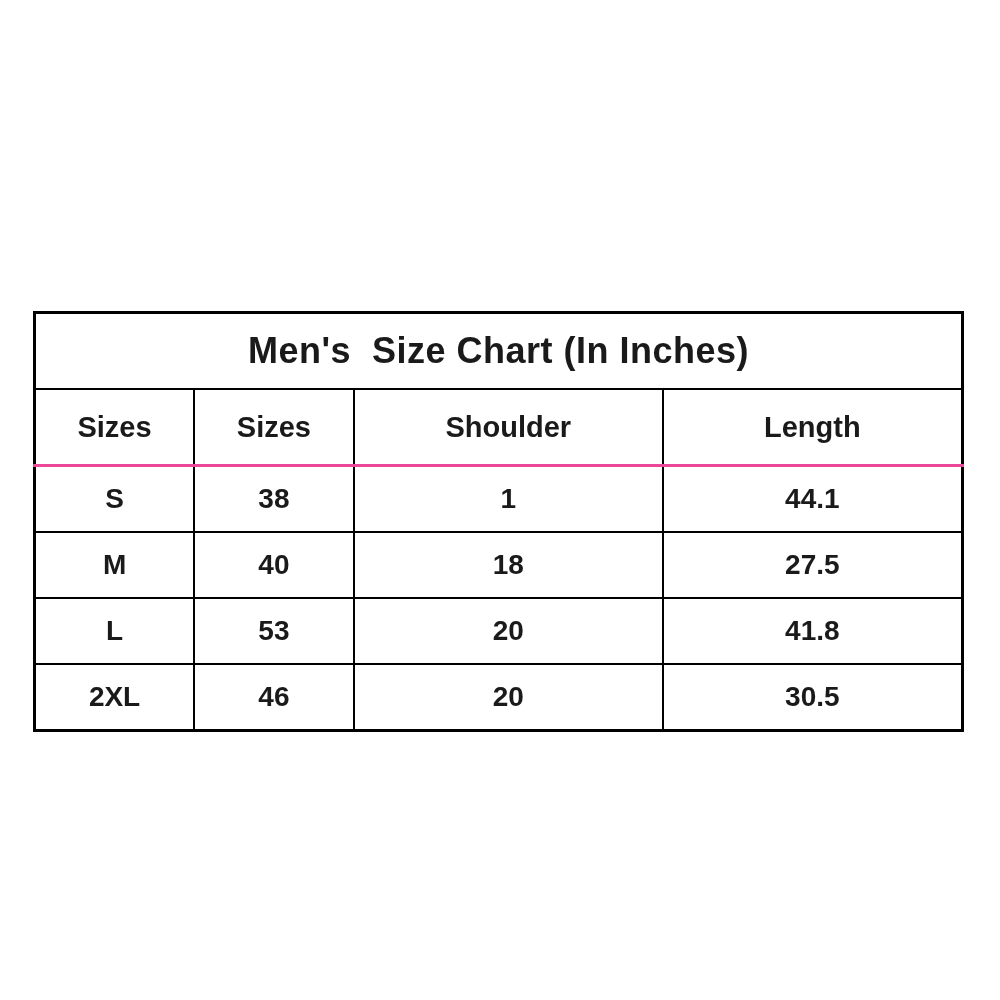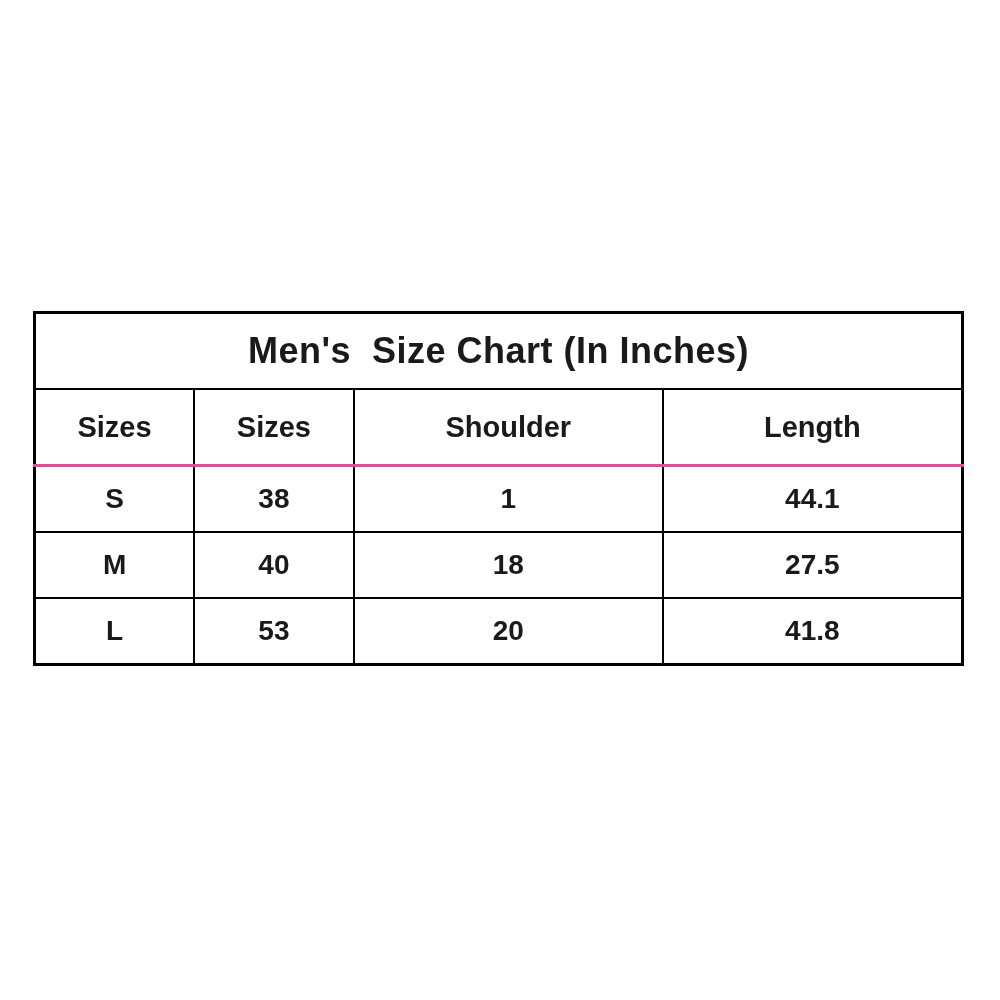--- a/index.html
+++ b/index.html
@@ -95,15 +95,21 @@
         <td>40</td>
         <td>18</td>
         <td>27.5</td>
       </tr>
       <tr>
         <td>L</td>
         <td>53</td>
         <td>20</td>
         <td>41.8</td>
       </tr>
+      <tr>
+        <td>2XL</td>
+        <td>46</td>
+        <td>20</td>
+        <td>30.5</td>
+      </tr>
     </tbody>
   </table>
 </div>
 
 </body></html>

